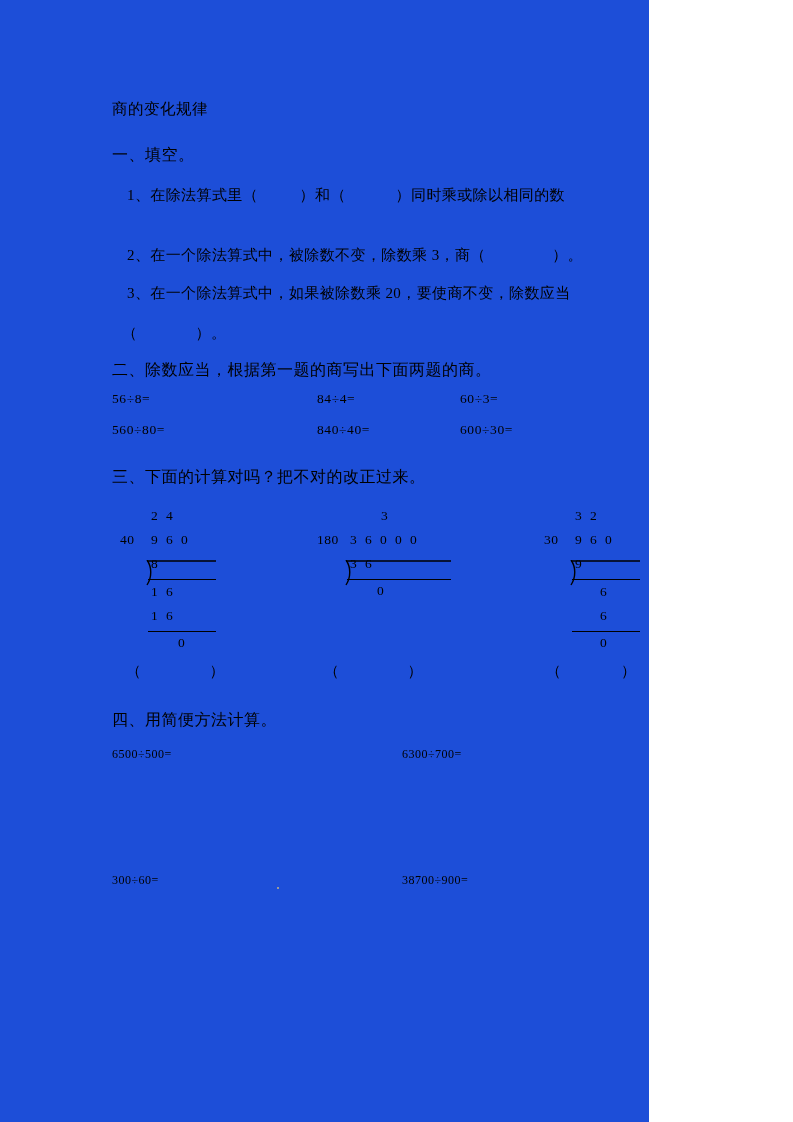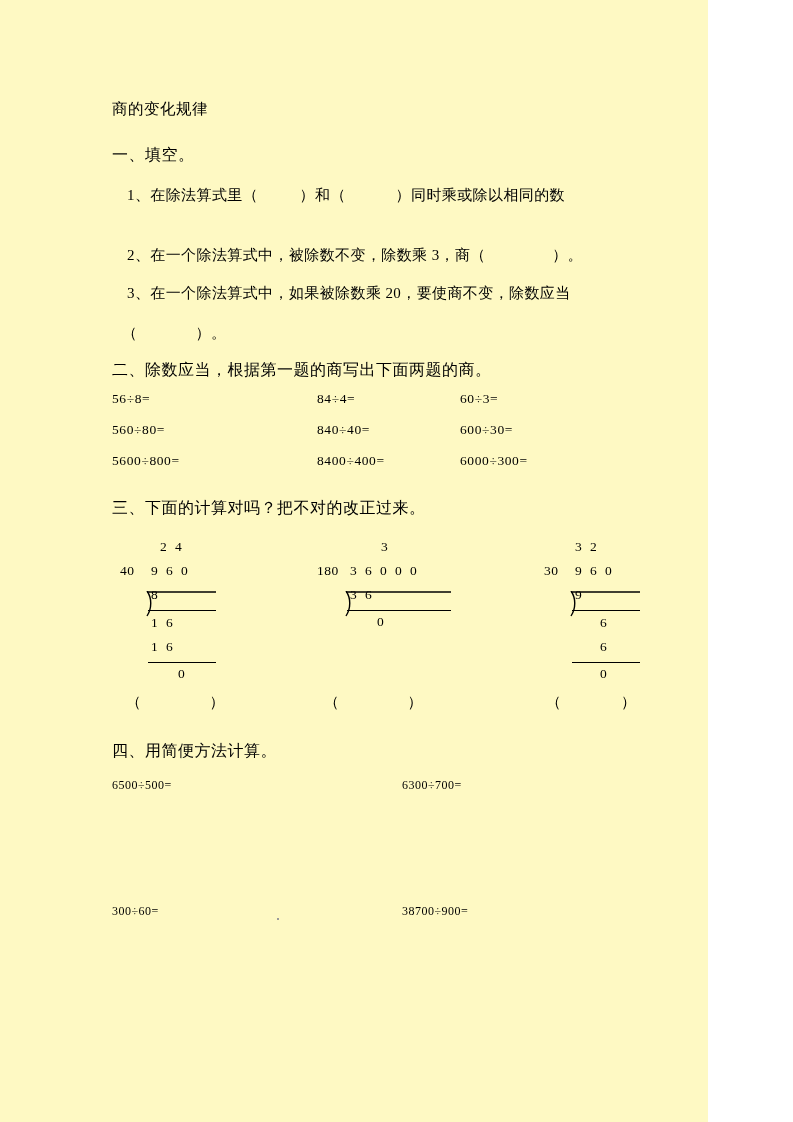--- a/index.html
+++ b/index.html
@@ -7,23 +7,23 @@
     margin: 0;
     padding: 0;
     background: #ffffff;
   }
   body {
     font-family: "Liberation Serif", "DejaVu Serif", serif;
     color: #000000;
   }
   .page {
     position: relative;
-    width: 708px;
+    width: 649px;
     height: 1122px;
-    background: #fef9c3;
+    background: #1d4ed8;
     overflow: hidden;
   }
   .content {
     position: absolute;
     left: 112px;
     top: 100px;
     width: 580px;
   }
 
   
@@ -194,35 +194,30 @@
       <div class="arith-row">
         <span class="arith-cell col-1">56÷8=</span>
         <span class="arith-cell col-2">84÷4=</span>
         <span class="arith-cell col-3">60÷3=</span>
       </div>
       <div class="arith-row">
         <span class="arith-cell col-1">560÷80=</span>
         <span class="arith-cell col-2">840÷40=</span>
         <span class="arith-cell col-3">600÷30=</span>
       </div>
-      <div class="arith-row">
-        <span class="arith-cell col-1">5600÷800=</span>
-        <span class="arith-cell col-2">8400÷400=</span>
-        <span class="arith-cell col-3">6000÷300=</span>
-      </div>
     </div>
     <div class="gap-f"></div>
 
     <div class="section-head">三、下面的计算对吗？把不对的改正过来。</div>
 
     <div class="longdiv-area">
 
       <div class="longdiv ld-1">
         <div class="ld-row" style="height:20px;">
-          <span class="ld-digits" style="left:31px;top:-2px;margin-left:9px;">2  4</span>
+          <span class="ld-digits" style="left:31px;top:-2px;">2  4</span>
         </div>
         <div class="ld-row" style="height:24px;">
           <span class="ld-divisor" style="left:0px;top:2px;">40</span>
           <span class="ld-bracket" style="left:25px;top:-2px;">
             <svg width="72" height="26" viewBox="0 0 72 26">
               <path d="M2 0 C 7 7, 7 17, 2 25" stroke="#000" stroke-width="1.4" fill="none"></path>
               <line x1="2" y1="1" x2="71" y2="1" stroke="#000" stroke-width="1.3"></line>
             </svg>
           </span>
           <span class="ld-digits" style="left:31px;top:2px;">9  6  0</span>

